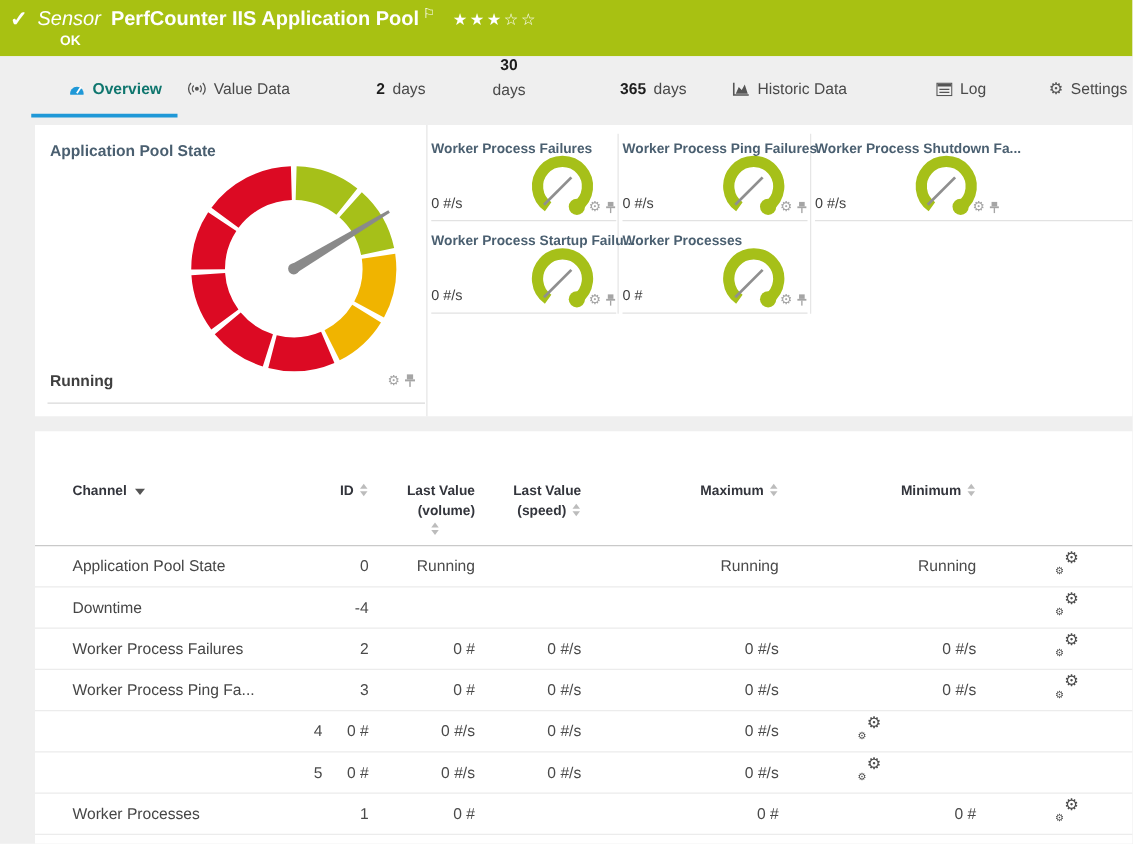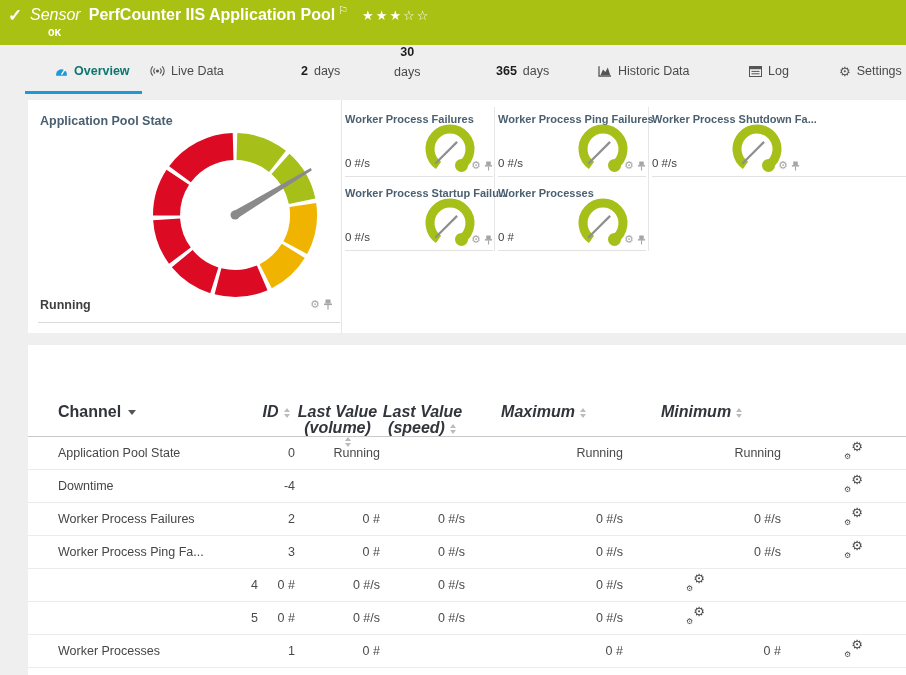--- a/index.html
+++ b/index.html
@@ -6,21 +6,21 @@
   #screen{position:relative;width:906px;height:675px;overflow:hidden;background:#efefef;
           font-family:"Liberation Sans",sans-serif;-webkit-font-smoothing:antialiased;}
   
   #hdr{position:absolute;left:0;top:0;width:906px;height:45px;background:var(--brand_green);color:#fff;}
   #hdr .check{position:absolute;left:8px;top:5px;font-size:17px;font-weight:bold;}
   #hdr .line1{position:absolute;left:30px;top:4px;font-size:16px;white-space:nowrap;}
   #hdr .kind{font-style:italic;margin-right:8px;}
   #hdr .title{font-weight:bold;}
   #hdr .flag{font-size:11px;vertical-align:super;margin-left:3px;font-family:"DejaVu Sans",sans-serif;}
   #hdr .stars{margin-left:14px;font-size:13px;letter-spacing:2px;font-family:"DejaVu Sans",sans-serif;}
-  #hdr .ok{position:absolute;left:48px;top:27px;font-size:11px;font-weight:bold;font-family:Liberation Mono, monospace;}
+  #hdr .ok{position:absolute;left:48px;top:27px;font-size:11px;font-weight:bold;}
   
   #tabs{position:absolute;left:0;top:45px;width:906px;height:52px;background:#efefef;}
   .tab{position:absolute;top:0;bottom:0;display:flex;align-items:center;gap:6px;
        font-size:12.5px;color:#4a4a4a;cursor:pointer;white-space:nowrap;}
   .tab .num{font-weight:bold;color:#1d1d1d;}
   .tab.active{font-weight:bold;color:#0f766e;}
   .tab.active::after{content:'';position:absolute;left:-30px;right:-12px;bottom:3px;height:3px;
        background:var(--accent_blue);}
   .tab .ticon{display:inline-flex;align-items:center;}
   
@@ -39,22 +39,22 @@
   .sg.wide{width:254px;}
   .sg-title{position:absolute;left:0;top:6px;font-size:11px;font-weight:bold;color:var(--slate);white-space:nowrap;}
   .sg-svg{position:absolute;left:77px;top:14px;}
   .sg-value{position:absolute;left:0;bottom:7px;font-size:11.5px;color:#3f3f3f;}
   .sg-icons{position:absolute;left:126px;bottom:5px;}
   .mini-icons{display:inline-flex;align-items:center;gap:3px;color:#a5a5a5;}
   .mini-icons .gear{font-family:"DejaVu Sans",sans-serif;font-size:11px;line-height:1;color:#a5a5a5;}
   
   .t-head{position:absolute;left:0;top:0;width:878px;height:92px;display:grid;box-sizing:border-box;
       grid-template-columns:230px 37px 85px 85px 158px 158px 125px;border-bottom:1px solid #c9c9c9;}
-  .th{padding-top:59px;font-size:16px;font-weight:bold;color:#33353c;line-height:16px;}
-  .th.r{text-align:center;font-style:italic;}
+  .th{padding-top:40px;font-size:11px;font-weight:bold;color:#33353c;line-height:16px;}
+  .th.r{text-align:right;}
   .th-ch{padding-left:30px;}
   #t-rows{position:absolute;left:0;top:92px;width:878px;}
   .t-row{display:grid;grid-template-columns:230px 37px 85px 85px 158px 158px 125px;height:33px;
       align-items:center;border-bottom:1px solid #ececec;font-size:12.5px;color:#4a4a4a;box-sizing:border-box;}
   .c-ch{padding-left:30px;color:#464646;white-space:nowrap;}
   .c-r{text-align:right;}
   .c-g{padding-left:62px;}
   .sort{display:inline-block;width:7px;height:10px;position:relative;margin-left:5px;top:1px;}
   .sort::before{content:'';position:absolute;top:0;left:0;border-left:3.5px solid transparent;
       border-right:3.5px solid transparent;border-bottom:4px solid #bcbcbc;}
@@ -91,35 +91,35 @@
         <span>Overview</span>
       </div>
       <div class="tab" style="left: 150px;">
         <span class="ticon">
           <svg width="15" height="12" viewBox="0 0 15 12">
             <circle cx="7.5" cy="6" r="1.6" fill="#555"></circle>
             <path d="M5 3.4 A3.7 3.7 0 0 0 5 8.6 M2.8 1.4 A6.4 6.4 0 0 0 2.8 10.6" stroke="#555" fill="none" stroke-width="1.1"></path>
             <path d="M10 3.4 A3.7 3.7 0 0 1 10 8.6 M12.2 1.4 A6.4 6.4 0 0 1 12.2 10.6" stroke="#555" fill="none" stroke-width="1.1"></path>
           </svg>
         </span>
-        <span>Live Data</span>
+        <span>Value Data</span>
       </div>
       <div class="tab" style="left: 301px;">
         <span class="num">2</span>
         <span>days</span>
       </div>
       <div class="tab" style="left: 394px; flex-direction: column;">
         <span class="num">30</span>
         <span>days</span>
       </div>
       <div class="tab" style="left: 496px;">
         <span class="num">365</span>
         <span>days</span>
       </div>
-      <div class="tab" style="left: 598px; text-align: center;">
+      <div class="tab" style="left: 586px; text-align: center;">
         <span class="ticon">
           <svg width="14" height="12" viewBox="0 0 14 12">
             <path d="M1 1.2 V11 H13" stroke="#555" stroke-width="1.3" fill="none"></path>
             <path d="M2.6 10 L5 4.6 L7.4 7 L9.8 2.6 L12.2 10 Z" fill="#555"></path>
           </svg>
         </span>
         <span>Historic Data</span>
       </div>
       <div class="tab" style="left: 749px;">
         <span class="ticon">

